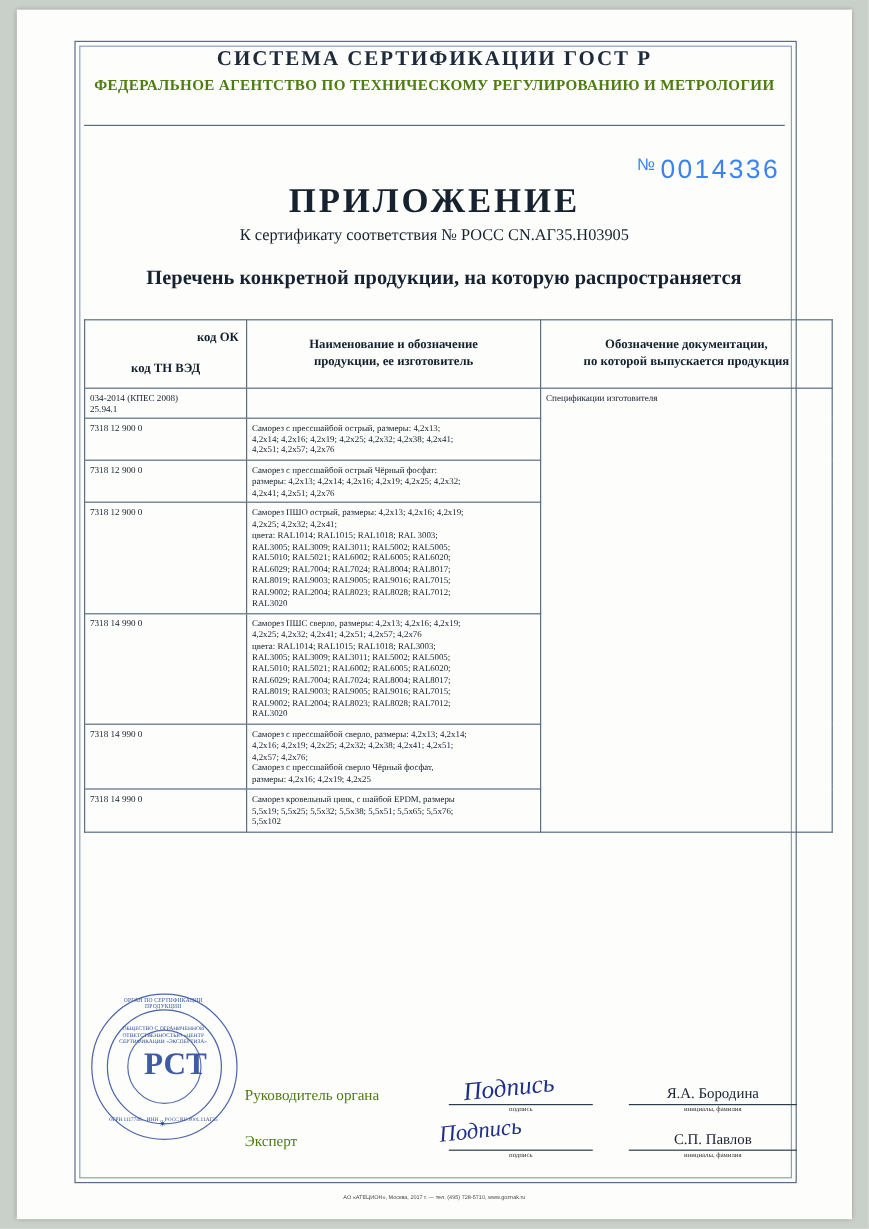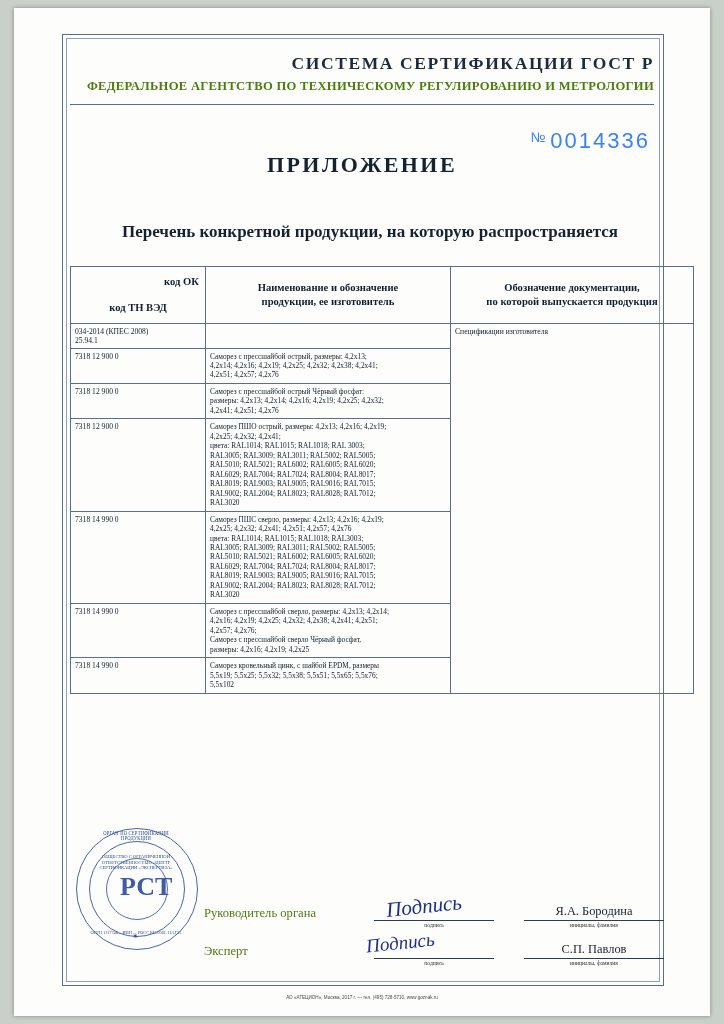--- a/index.html
+++ b/index.html
@@ -24,22 +24,22 @@
   }
   .inner-line{
     position:absolute;
     left:52px;top:30px;
     width:592px;height:942px;
     border:1px solid #8fa2b5;
   }
 
   
   .hdr{
-    position:absolute;left:56px;top:45px;width:584px;
-    text-align:right;
+    position:absolute;left:56px;top:30px;width:584px;
+    text-align:center;
   }
   .hdr .t1{
     font-size:17.5px;font-weight:bold;letter-spacing:1.6px;
     color:#1c2a3a;
   }
   .hdr .t2{
     margin-top:5px;
     font-size:12.6px;font-weight:bold;letter-spacing:.3px;
     color:#4d7c0f;
   }
@@ -52,21 +52,21 @@
   .num-wrap{
     position:absolute;right:60px;top:120px;
     color:#3b82f6;
     font-family:"Liberation Sans", sans-serif;
   }
   .num-wrap .nn{font-size:14px;vertical-align:super;}
   .num-wrap .val{font-size:22px;letter-spacing:2px;font-weight:500;}
 
   .title{
     position:absolute;left:0;top:144px;width:696px;text-align:center;
-    font-size:22px;font-weight:bold;letter-spacing:2.4px;color:#16222f;
+    font-size:29px;font-weight:bold;letter-spacing:2.4px;color:#16222f;
   }
   .subtitle{
     position:absolute;left:0;top:180px;width:696px;text-align:center;
     font-size:13.6px;color:#16222f;
   }
   .subtitle .cert{font-family:"Liberation Serif",serif;}
 
   .lede{
     position:absolute;left:96px;top:212px;width:520px;text-align:center;
     font-size:17px;font-weight:bold;line-height:1.45;color:#16222f;
@@ -215,20 +215,24 @@
   </div>
   <div class="hdr-rule"></div>
 
   <div class="num-wrap">
     <span class="nn">№</span>
     <span class="val">0014336</span>
   </div>
 
   <div class="title">ПРИЛОЖЕНИЕ</div>
 
+  <div class="subtitle">
+    <span>К сертификату соответствия №</span>
+    <span class="cert">РОСС CN.АГ35.Н03905</span>
+  </div>
 
   <div class="lede">
     <div>Перечень конкретной продукции,  на которую распространяется</div>
   </div>
 
   <table class="t">
     <thead>
       <tr>
         <th class="cl1">
           <span class="r1">код ОК</span>

